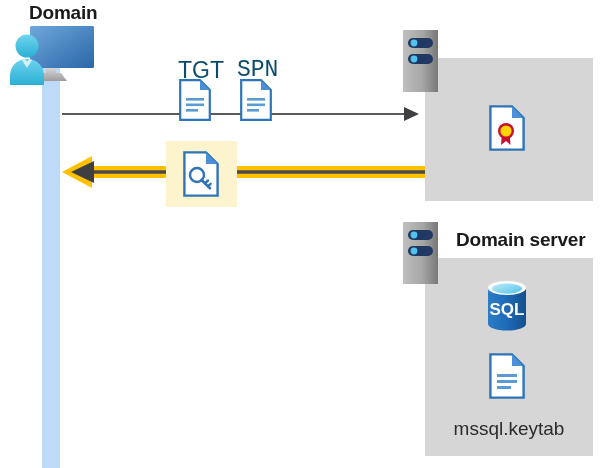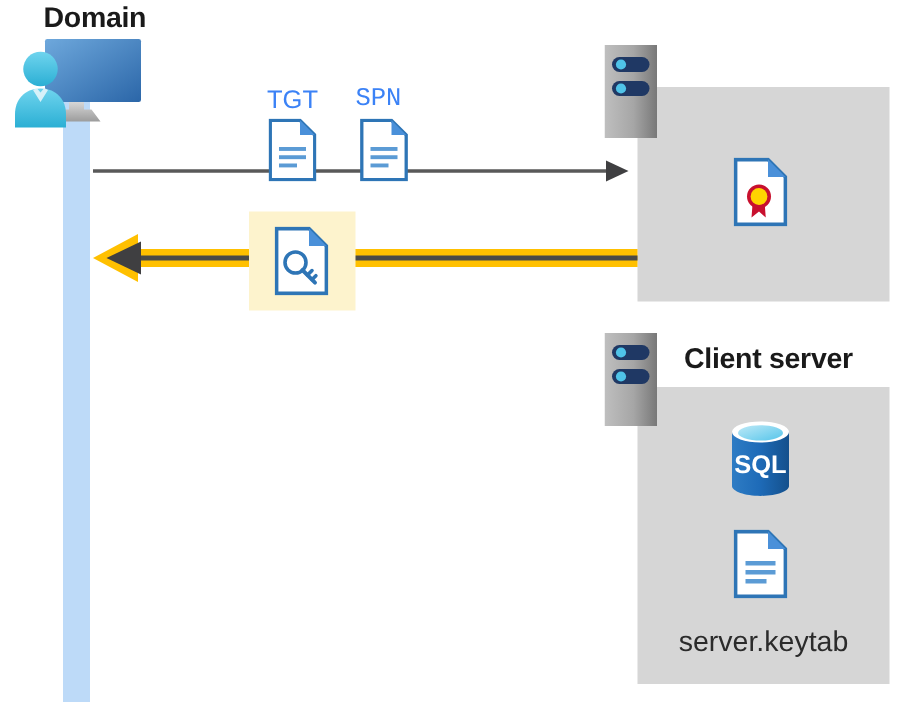--- a/index.html
+++ b/index.html
@@ -59,22 +59,22 @@
   .doc-icon { position: absolute; }
   #tgt-doc  { left: 179px; top: 79px;  width: 32px; height: 42px; }
   #spn-doc  { left: 240px; top: 79px;  width: 32px; height: 42px; }
   #key-doc  { left: 183px; top: 151px; width: 36px; height: 46px; }
   #cert-doc { left: 489px; top: 105px; width: 36px; height: 46px; }
   #keytab-doc { left: 489px; top: 353px; width: 36px; height: 46px; }
 
   
   .doc-label {
     position: absolute;
-    font-size: 17px;
-    color: #3b82f6;
+    font-size: 23px;
+    color: #0c4a6e;
     letter-spacing: 0px;
   }
   #tgt-label { left: 178px; top: 57px; }
   #spn-label { left: 237px; top: 57px; font-family: Liberation Mono, monospace; }
 
   
   #key-highlight {
     position: absolute;
     left: 166px;
     top: 141px;
@@ -142,21 +142,21 @@
 
       <path d="M14 36 l5 8 l5 -8 l-2.5 -1.3 l-2.5 3 l-2.5 -3 z" fill="#EAF7FC" opacity="0.85"></path>
     </svg>
   </div>
 
   <div id="client-title" class="title">Domain</div>
 
   <div id="dc-title" class="title">
   </div>
 
-  <div id="linux-title" class="title">Client server</div>
+  <div id="linux-title" class="title">Domain server</div>
 
   <div id="dc-rack" class="server-rack">
     <svg width="35" height="62" viewBox="0 0 35 62">
       <defs>
         <linearGradient id="rackGrad1" x1="0" y1="0" x2="1" y2="0">
           <stop offset="0%" stop-color="#BFBFBF"></stop>
           <stop offset="55%" stop-color="#A6A6A6"></stop>
           <stop offset="100%" stop-color="#787878"></stop>
         </linearGradient>
       </defs>
@@ -270,15 +270,15 @@
   <div id="keytab-doc" class="doc-icon">
     <svg width="36" height="46" viewBox="0 0 36 46">
       <path d="M1.4 1.4 H23 L34.6 13 V44.6 H1.4 Z" fill="#FFFFFF" stroke="#2E75B6" stroke-width="2.4"></path>
       <path d="M23 1.4 L34.6 13 H23 Z" fill="#4A90D9"></path>
       <rect x="8" y="21" width="20" height="3" fill="#5B9BD5"></rect>
       <rect x="8" y="27" width="20" height="3" fill="#5B9BD5"></rect>
       <rect x="8" y="33" width="14" height="3" fill="#5B9BD5"></rect>
     </svg>
   </div>
 
-  <div id="keytab-caption">server.keytab</div>
+  <div id="keytab-caption">mssql.keytab</div>
 
 </div>
 
 </body></html>

